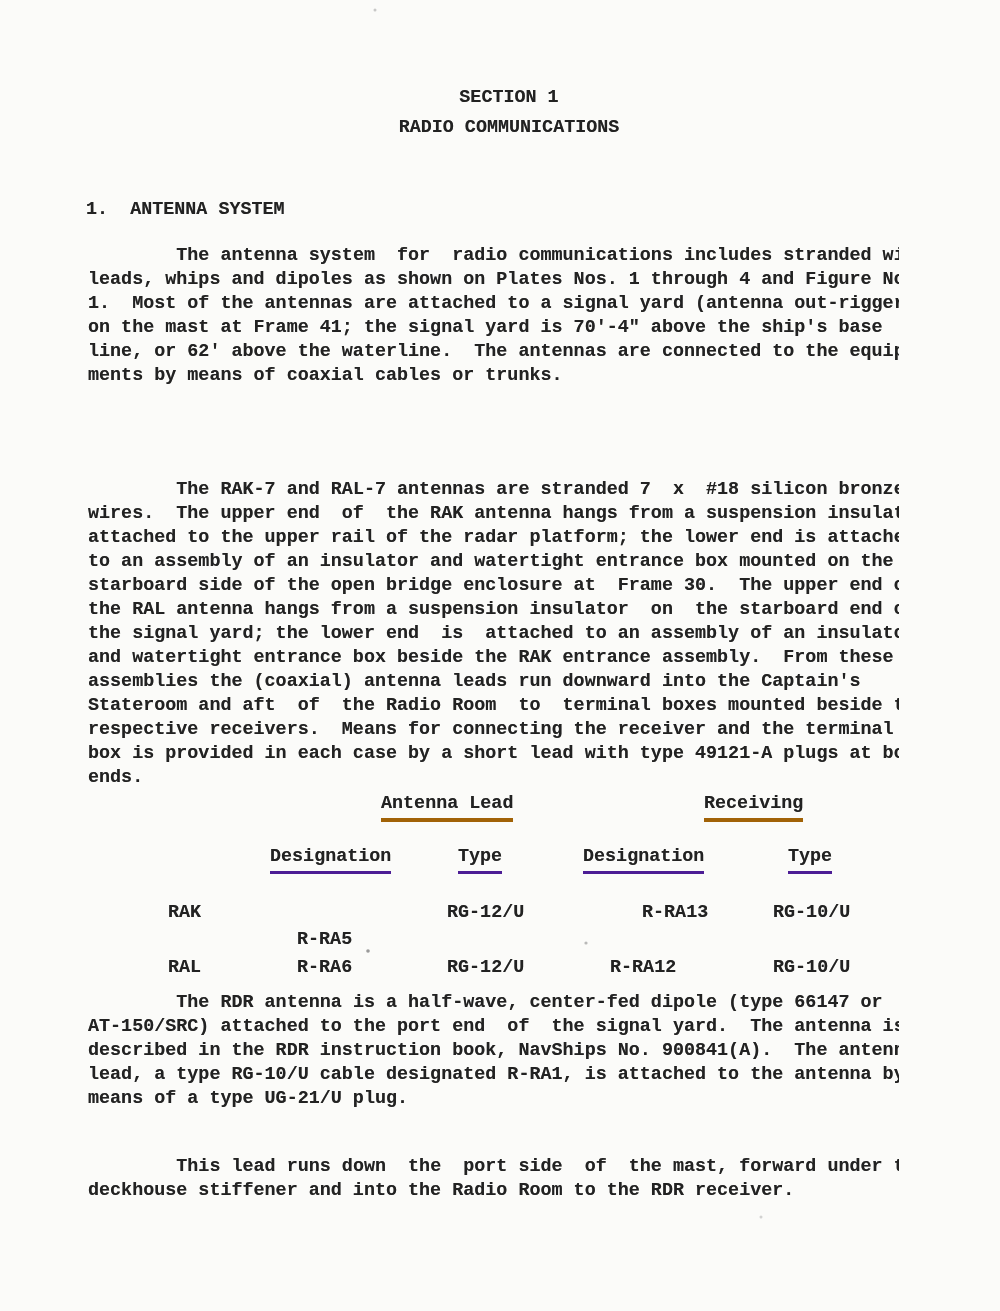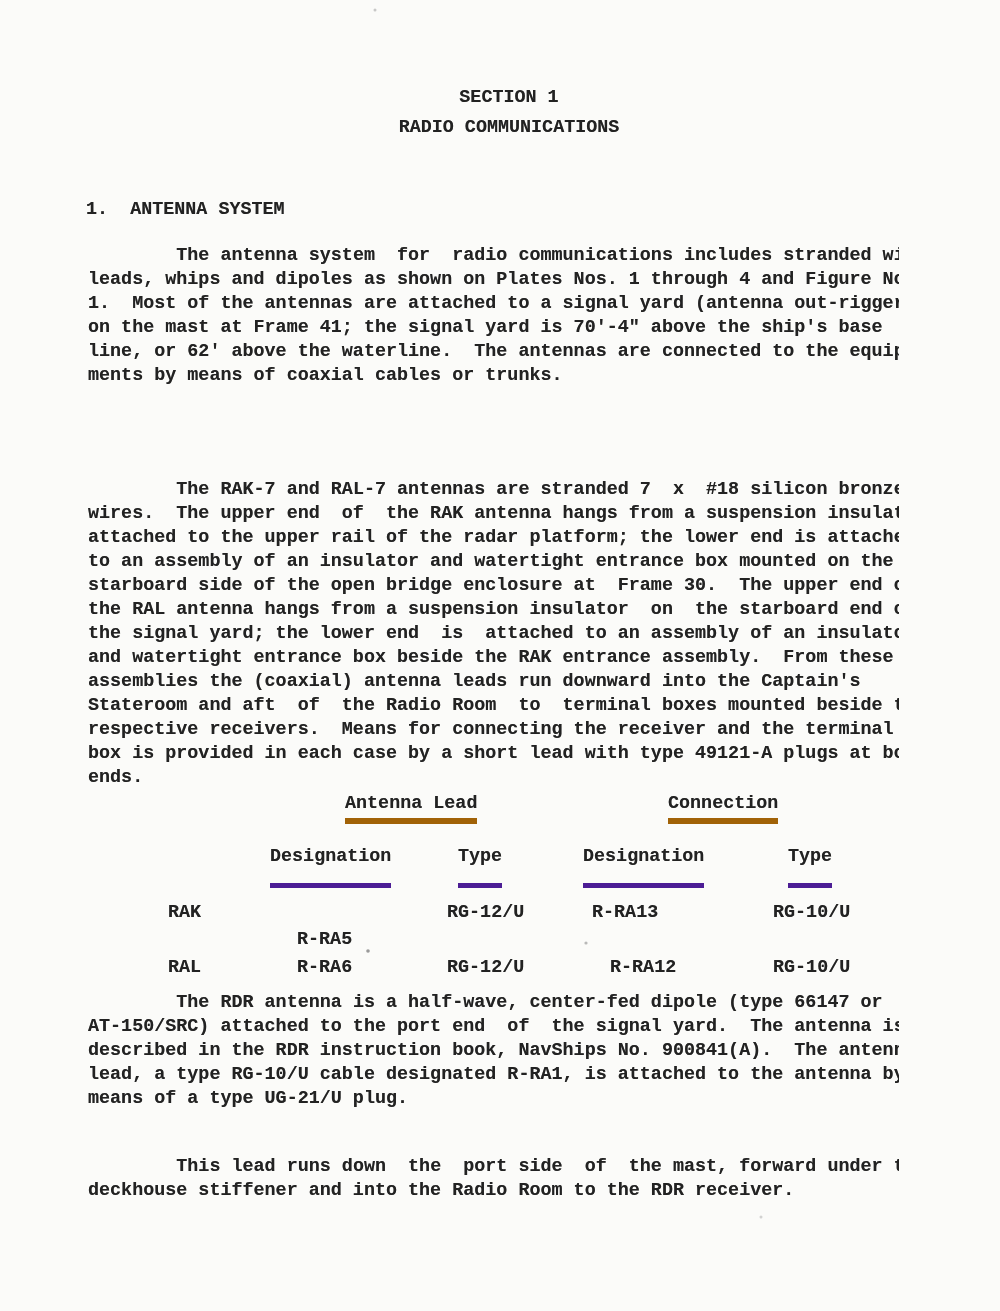--- a/index.html
+++ b/index.html
@@ -36,25 +36,26 @@
     left: 88px;
     width: 860px;
     white-space: pre-wrap;
   }
   .cell {
     position: absolute;
     white-space: pre;
   }
   .u-group {
     padding-bottom: 2px;
-    border-bottom: 6px solid #a16207;
+    border-bottom: 4px solid #a16207;
+    margin-left: 36px;
   }
   .u-col {
-    padding-bottom: 14px;
-    border-bottom: 5px solid #4c1d95;
+    padding-bottom: 2px;
+    border-bottom: 3px solid #4c1d95;
   }
   .u-inline {
     text-decoration: underline;
     text-decoration-thickness: 2.5px;
     text-underline-offset: 4px;
   }
   .specks {
     position: absolute;
     left: 0; top: 0;
     width: 2px; height: 2px;
@@ -95,31 +96,31 @@
 the RAL antenna hangs from a suspension insulator  on  the starboard end of
 the signal yard; the lower end  is  attached to an assembly of an insulator
 and watertight entrance box beside the RAK entrance assembly.  From these
 assemblies the (coaxial) antenna leads run downward into the Captain's
 Stateroom and aft  of  the Radio Room  to  terminal boxes mounted beside the
 respective receivers.  Means for connecting the receiver and the terminal
 box is provided in each case by a short lead with type 49121-A plugs at both
 ends.</div>
 
   <div class="cell u-group" style="top:792px;left:345px">Antenna Lead</div>
-  <div class="cell u-group" style="top:792px;left:668px">Connection</div>
+  <div class="cell u-group" style="top:792px;left:668px">Receiving</div>
 
   <div class="cell u-col" style="top:845px;left:270px">Designation</div>
   <div class="cell u-col" style="top:845px;left:458px">Type</div>
   <div class="cell u-col" style="top:845px;left:583px">Designation</div>
   <div class="cell u-col" style="top:845px;left:788px">Type</div>
 
   <div class="cell" style="top:901px;left:168px">RAK</div>
   <div class="cell" style="top:928px;left:297px">R-RA5</div>
   <div class="cell" style="top:901px;left:447px">RG-12/U</div>
-  <div class="cell" style="top:901px;left:592px">R-RA13</div>
+  <div class="cell" style="top:901px;left:642px">R-RA13</div>
   <div class="cell" style="top:901px;left:773px">RG-10/U</div>
 
   <div class="cell" style="top:956px;left:168px">RAL</div>
   <div class="cell" style="top:956px;left:297px">R-RA6</div>
   <div class="cell" style="top:956px;left:447px">RG-12/U</div>
   <div class="cell" style="top:956px;left:610px">R-RA12</div>
   <div class="cell" style="top:956px;left:773px">RG-10/U</div>
 
   <div class="para" style="top:991px">        The RDR antenna is a half-wave, center-fed dipole (type 66147 or
 AT-150/SRC) attached to the port end  of  the signal yard.  The antenna is

